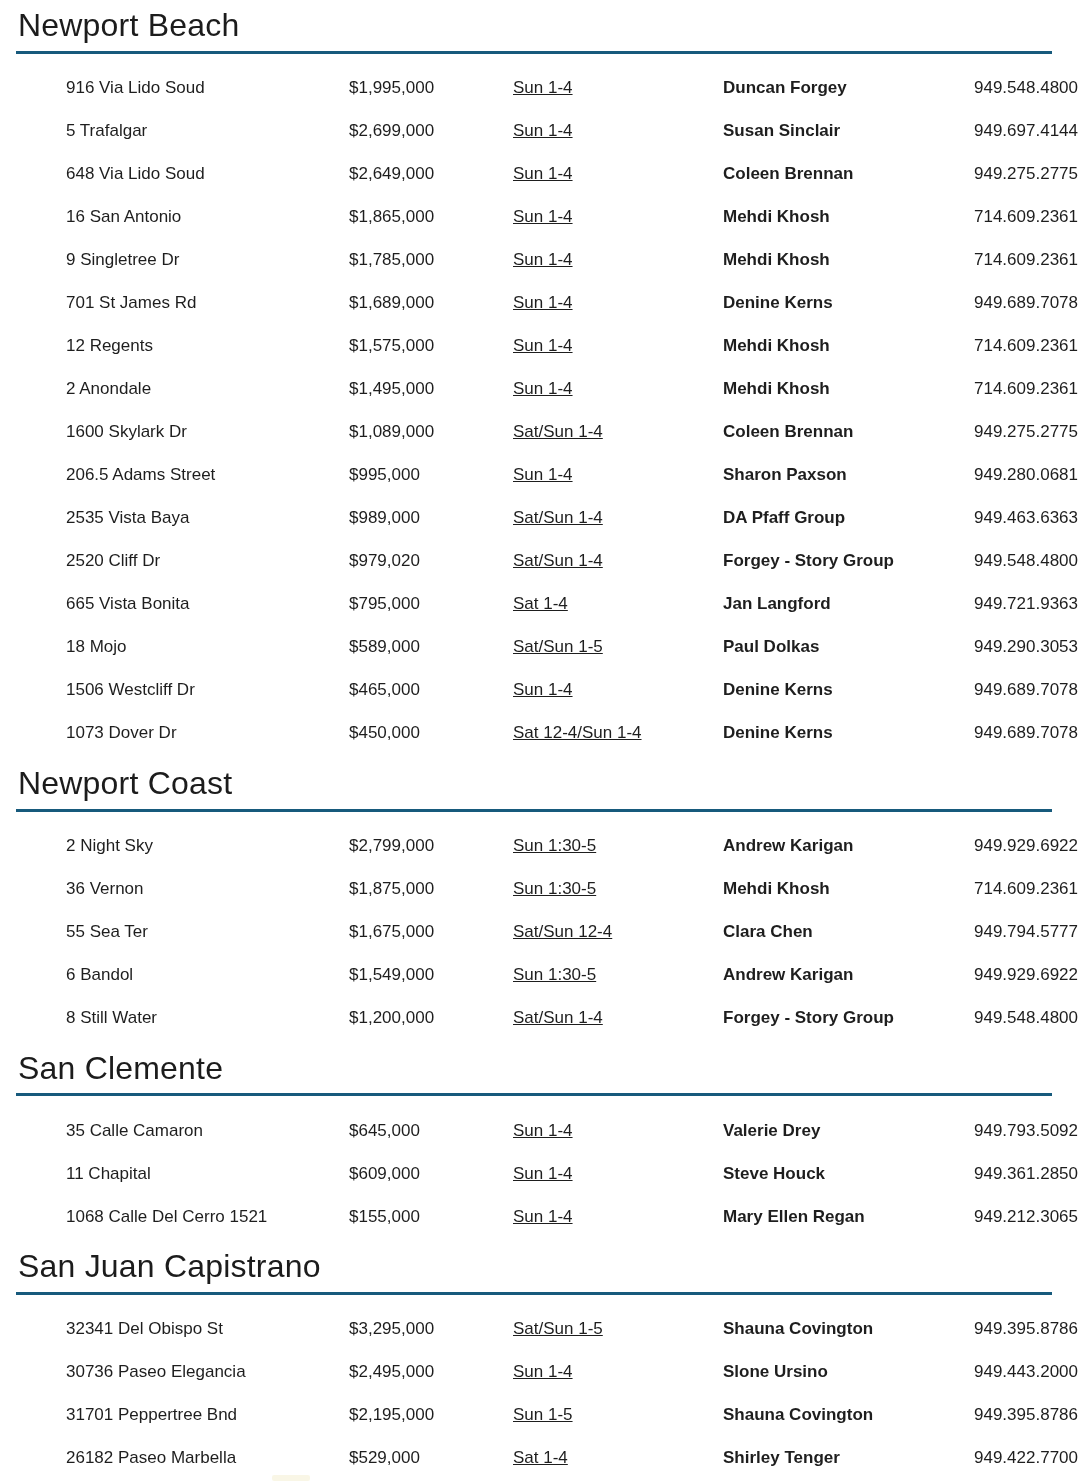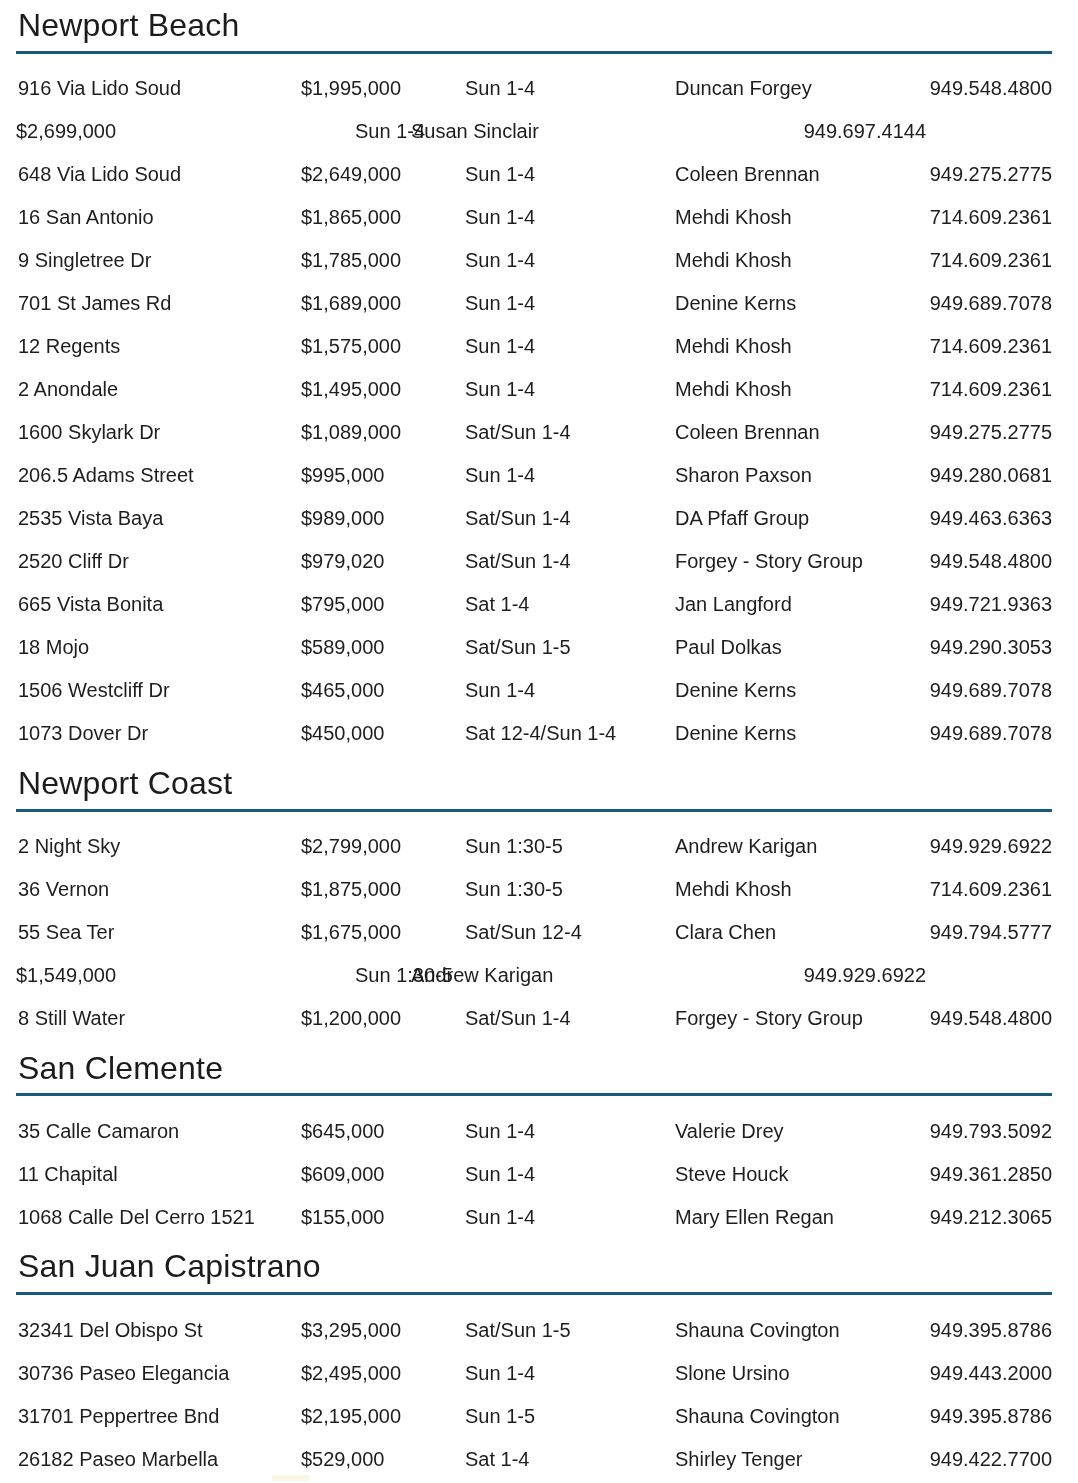--- a/index.html
+++ b/index.html
@@ -26,28 +26,29 @@
     color: #1c1c1c;
     letter-spacing: 0.2px;
   }
   .section + .section .city-heading { }
   .listing-rows { margin: 13px 0 9px 0; }
   .listing-row {
     display: grid;
     grid-template-columns: 285px 110px 264px 251px 1fr;
     height: 43px;
     align-items: center;
-    font-size: 20px;
+    font-size: 17px;
     line-height: 1.1;
+    margin-left: 48px;
   }
   .cell { white-space: nowrap; }
   .cell.address { padding-left: 2px; }
   .cell.price   { }
-  .cell.time    { padding-left: 54px; }
-  .cell.agent   { padding-left: 0; }
+  .cell.time    { padding-left: 54px; text-decoration: underline; }
+  .cell.agent   { padding-left: 0; font-weight: bold; }
   .cell.phone   { text-align: right; }
   .artifact {
     position: absolute;
     left: 272px;
     top: 1475px;
     width: 38px;
     height: 6px;
     background: #f6f2dc;
     opacity: 0.7;
     border-radius: 2px;
@@ -63,20 +64,21 @@
     <div class="listing-rows">
   <div class="listing-row">
     <span class="cell address">916 Via Lido Soud</span>
     <span class="cell price">$1,995,000</span>
     <span class="cell time">Sun 1-4</span>
     <span class="cell agent">Duncan Forgey</span>
     <span class="cell phone">949.548.4800</span>
   </div>
 
   <div class="listing-row">
+    <span class="cell address">5 Trafalgar</span>
     <span class="cell price">$2,699,000</span>
     <span class="cell time">Sun 1-4</span>
     <span class="cell agent">Susan Sinclair</span>
     <span class="cell phone">949.697.4144</span>
   </div>
 
   <div class="listing-row">
     <span class="cell address">648 Via Lido Soud</span>
     <span class="cell price">$2,649,000</span>
     <span class="cell time">Sun 1-4</span>
@@ -211,20 +213,21 @@
 
   <div class="listing-row">
     <span class="cell address">55 Sea Ter</span>
     <span class="cell price">$1,675,000</span>
     <span class="cell time">Sat/Sun 12-4</span>
     <span class="cell agent">Clara Chen</span>
     <span class="cell phone">949.794.5777</span>
   </div>
 
   <div class="listing-row">
+    <span class="cell address">6 Bandol</span>
     <span class="cell price">$1,549,000</span>
     <span class="cell time">Sun 1:30-5</span>
     <span class="cell agent">Andrew Karigan</span>
     <span class="cell phone">949.929.6922</span>
   </div>
 
   <div class="listing-row">
     <span class="cell address">8 Still Water</span>
     <span class="cell price">$1,200,000</span>
     <span class="cell time">Sat/Sun 1-4</span>

